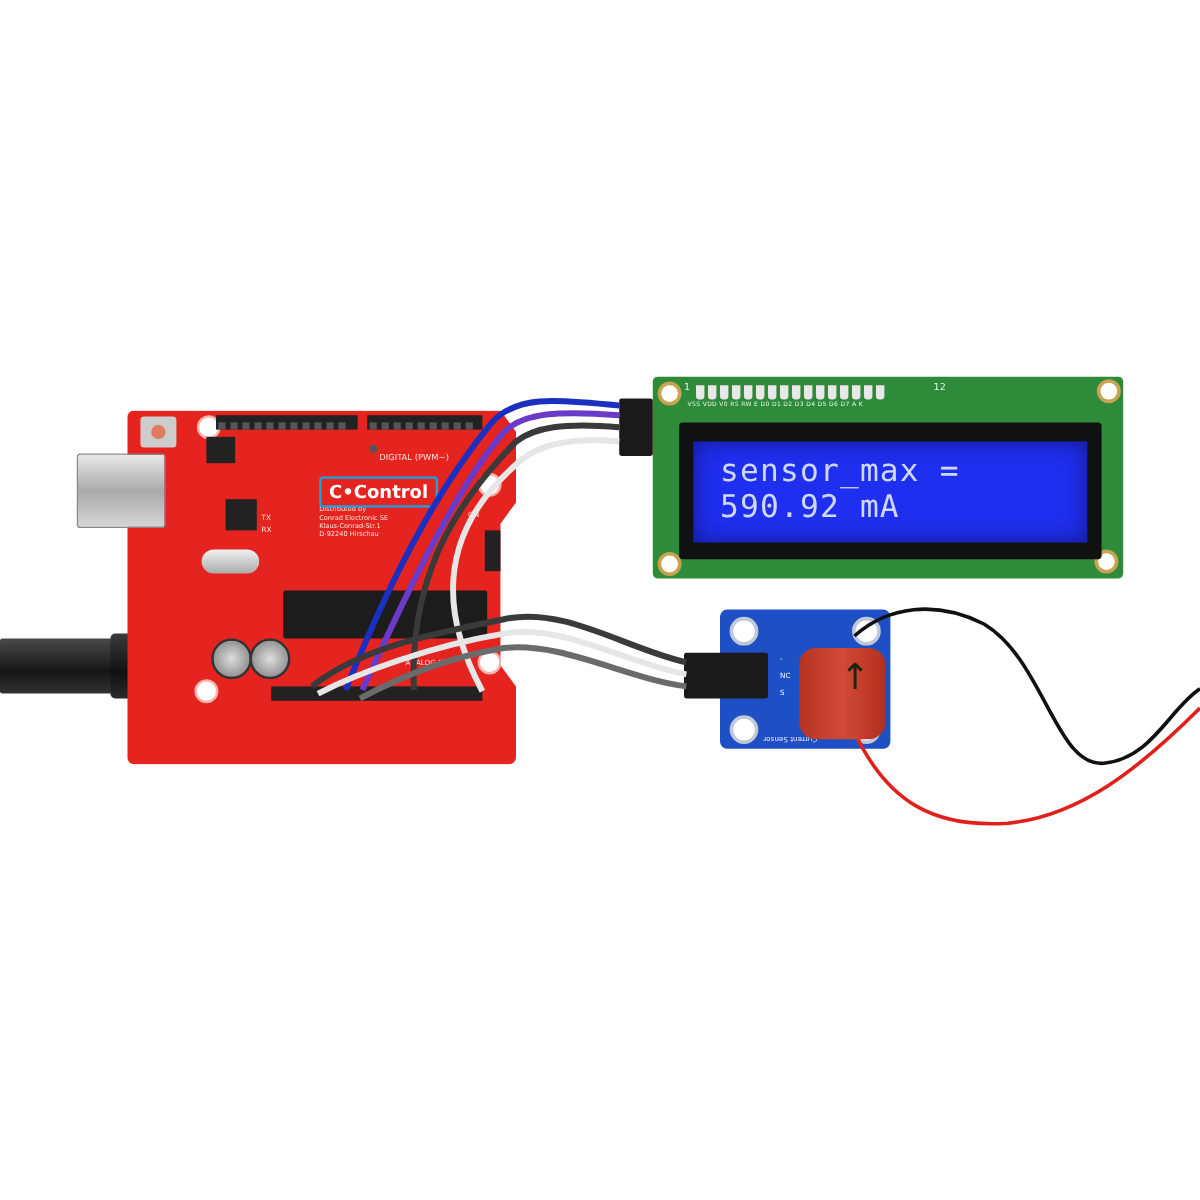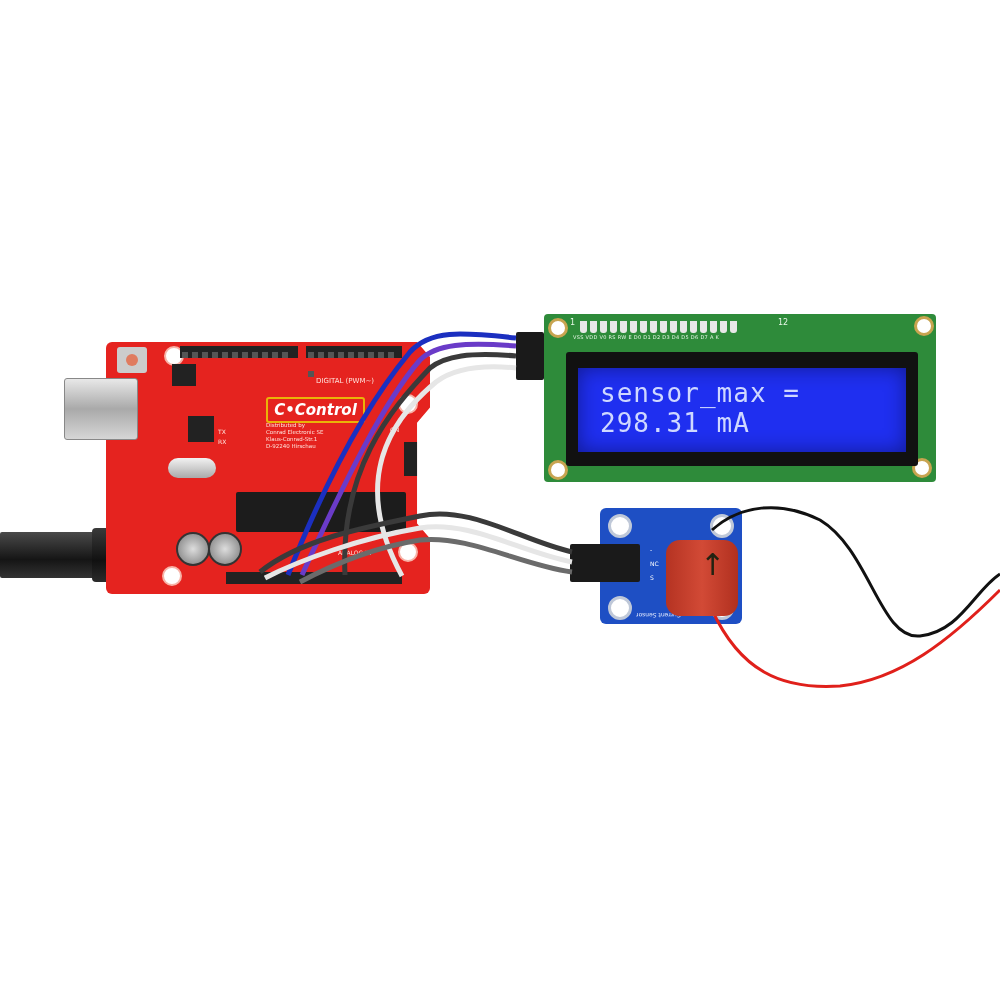--- a/index.html
+++ b/index.html
@@ -1,31 +1,31 @@
 <!DOCTYPE html>
 <html><head>
 <meta charset="utf-8">
 <style>
   html,body{margin:0;padding:0;background:#ffffff;}
   body{width:1000px;height:1000px;position:relative;overflow:hidden;font-family:"DejaVu Sans",sans-serif;}
   .abs{position:absolute;}
   
-  #arduino{left:106px;top:342px;width:324px;height:252px;background:#e5231f;border-radius:6px;
+  #arduino{left:106px;top:342px;width:324px;height:295px;background:#e5231f;border-radius:6px;
     clip-path:polygon(0 0,96% 0,100% 6%,100% 26%,96% 32%,96% 72%,100% 78%,100% 100%,0 100%);}
   .hole{position:absolute;width:16px;height:16px;border-radius:50%;background:#fff;border:2px solid #f7b3a8;}
   .header{position:absolute;background:#222;height:12px;}
   .header i{display:inline-block;width:6px;height:6px;background:#555;margin:3px 2px;}
   #usb{left:64px;top:378px;width:72px;height:60px;background:linear-gradient(#e8e8e8,#a9a9a9 50%,#d6d6d6);border:1px solid #888;border-radius:3px;}
   #reset{left:117px;top:347px;width:30px;height:26px;background:#ccc;border-radius:3px;}
   #reset::after{content:"";position:absolute;left:9px;top:7px;width:12px;height:12px;border-radius:50%;background:#e07b5f;}
   #chip{left:236px;top:492px;width:170px;height:40px;background:#1c1c1c;border-radius:2px;}
   #smd{left:188px;top:416px;width:26px;height:26px;background:#222;}
   #crystal{left:168px;top:458px;width:48px;height:20px;background:linear-gradient(#f2f2f2,#aaa);border-radius:10px;}
   .cap{position:absolute;width:30px;height:30px;border-radius:50%;background:radial-gradient(#ddd,#777);border:2px solid #333;}
-  #logo-box{left:266px;top:397px;width:95px;height:22px;border:2px solid #eab308;border-radius:3px;color:#fff;font-weight:bold;font-size:15px;line-height:22px;text-align:center;font-style:italic;}
+  #logo-box{left:266px;top:397px;width:95px;height:22px;border:2px solid #0ea5e9;border-radius:3px;color:#fff;font-weight:bold;font-size:15px;line-height:22px;text-align:center;}
   .silk{position:absolute;color:#ffe3dc;font-size:5.5px;line-height:7px;}
   
   #cable{left:0;top:532px;width:100px;height:46px;background:linear-gradient(#4a4a4a,#151515 60%,#333);border-radius:2px;}
   #jack{left:92px;top:528px;width:66px;height:54px;background:linear-gradient(#3a3a3a,#111 60%,#2b2b2b);border-radius:4px;}
   
   #lcd-pcb{left:544px;top:314px;width:392px;height:168px;background:#2e8b3a;border-radius:4px;}
   #lcd-bezel{left:566px;top:352px;width:352px;height:114px;background:#111;border-radius:3px;}
   #lcd-screen{left:578px;top:368px;width:328px;height:84px;background:#1f2ff0;
     box-shadow:inset 0 0 20px rgba(0,0,30,.45);}
   .lcd-line{position:absolute;left:22px;font-family:"DejaVu Sans Mono",monospace;font-size:26px;color:#cfd8ff;letter-spacing:1px;}
@@ -89,21 +89,21 @@
   <span class="abs" style="left:26px;top:4px;font-size:8px;color:#e7f7e7">1</span>
   <span class="abs" style="left:234px;top:4px;font-size:8px;color:#e7f7e7">12</span>
 </div>
 <div id="lcd-pins" class="abs">
   <span class="pin"></span><span class="pin"></span><span class="pin"></span><span class="pin"></span><span class="pin"></span><span class="pin"></span><span class="pin"></span><span class="pin"></span><span class="pin"></span><span class="pin"></span><span class="pin"></span><span class="pin"></span><span class="pin"></span><span class="pin"></span><span class="pin"></span><span class="pin"></span>
 </div>
 <div id="pin-labels" class="abs">VSS VDD V0 RS RW E D0 D1 D2 D3 D4 D5 D6 D7 A K</div>
 <div id="lcd-bezel" class="abs"></div>
 <div id="lcd-screen" class="abs">
   <div class="lcd-line" style="top:10px">sensor_max =</div>
-  <div class="lcd-line" style="top:40px">298.31  mA</div>
+  <div class="lcd-line" style="top:40px">590.92  mA</div>
 </div>
 <div id="lcd-connector" class="abs"></div>
 
 <div id="sensor" class="abs">
   <div class="s-hole" style="left:8px;top:6px"></div>
   <div class="s-hole" style="left:110px;top:6px"></div>
   <div class="s-hole" style="left:8px;top:88px"></div>
   <div class="s-hole" style="left:110px;top:88px"></div>
   <span class="pin-tag" style="left:50px;top:38px">-</span>
   <span class="pin-tag" style="left:50px;top:52px">NC</span>

